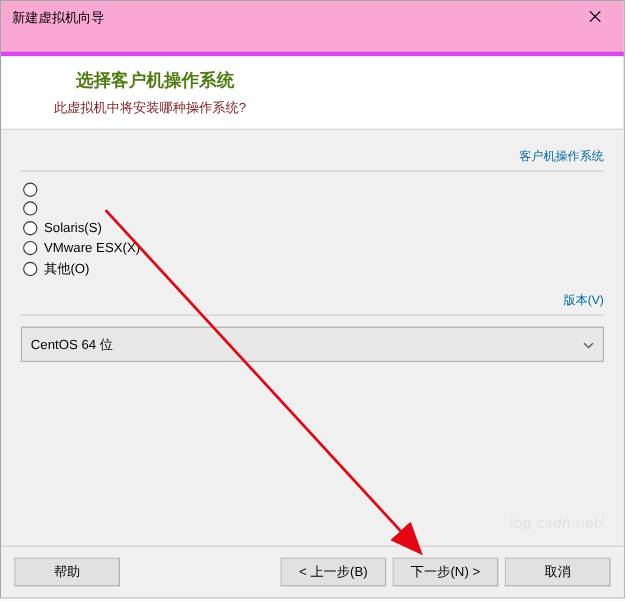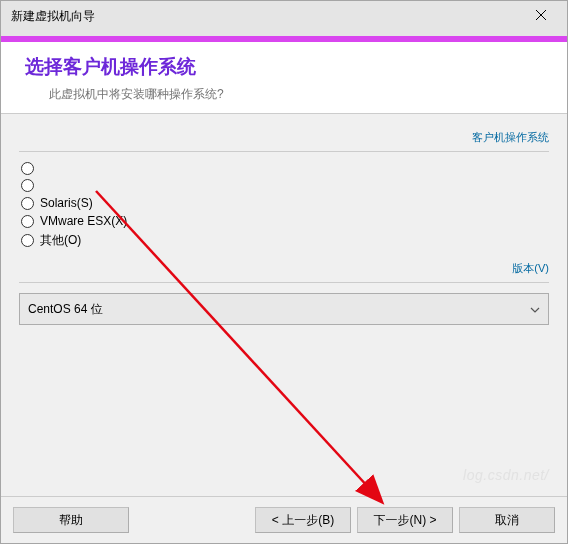--- a/index.html
+++ b/index.html
@@ -19,50 +19,51 @@
     height: 544px;
     background: #fff;
     position: relative;
     box-sizing: border-box;
   }
   .titlebar {
     display: flex;
     justify-content: space-between;
     align-items: center;
     height: 30px;
-    padding: 0 8px 5px 10px;
-    border-bottom: 6px solid #d946ef;
-    background: #e5e5e5;
+    padding: 0 8px 16px 10px;
+    border-bottom: 4px solid #d946ef;
+    background: #f9a8d4;
   }
   .title-text {
     font-size: 12px;
     color: #000;
   }
   .close-btn {
     width: 36px;
     height: 24px;
     display: flex;
     align-items: center;
     justify-content: center;
     cursor: pointer;
   }
   .close-btn svg { width: 10px; height: 10px; }
   .header-area {
     padding: 12px 24px 10px 24px;
     border-bottom: 1px solid #ccc;
   }
   .header-title {
     font-weight: bold;
-    font-size: 19px;
-    color: #6d28d9;
+    font-size: 16px;
+    color: #4d7c0f;
     margin-bottom: 6px;
+    margin-left: 44px;
   }
   .header-sub {
     font-size: 12px;
-    color: #737373;
+    color: #7f1d1d;
     margin-left: 24px;
   }
   .content {
     background: #f0f0f0;
     padding: 16px 18px 0 18px;
     height: 398px;
     box-sizing: border-box;
   }
   .fieldset {
     margin-bottom: 12px;
@@ -136,21 +137,21 @@
     border-top-color: #c0c0c0;
     border-left-color: #c0c0c0;
     font-size: 12px;
     display: flex;
     align-items: center;
     justify-content: center;
     cursor: pointer;
     padding: 0 4px;
     box-sizing: border-box;
   }
-  .btn-help { width: 116px; }
+  .btn-help { width: 96px; }
   .btn-nav { width: 96px; margin-left: 6px; }
   .spacer { flex: 1; }
 
   
   .arrow-overlay {
     position: absolute;
     pointer-events: none;
     top: 0; left: 0;
     width: 568px; height: 544px;
   }

